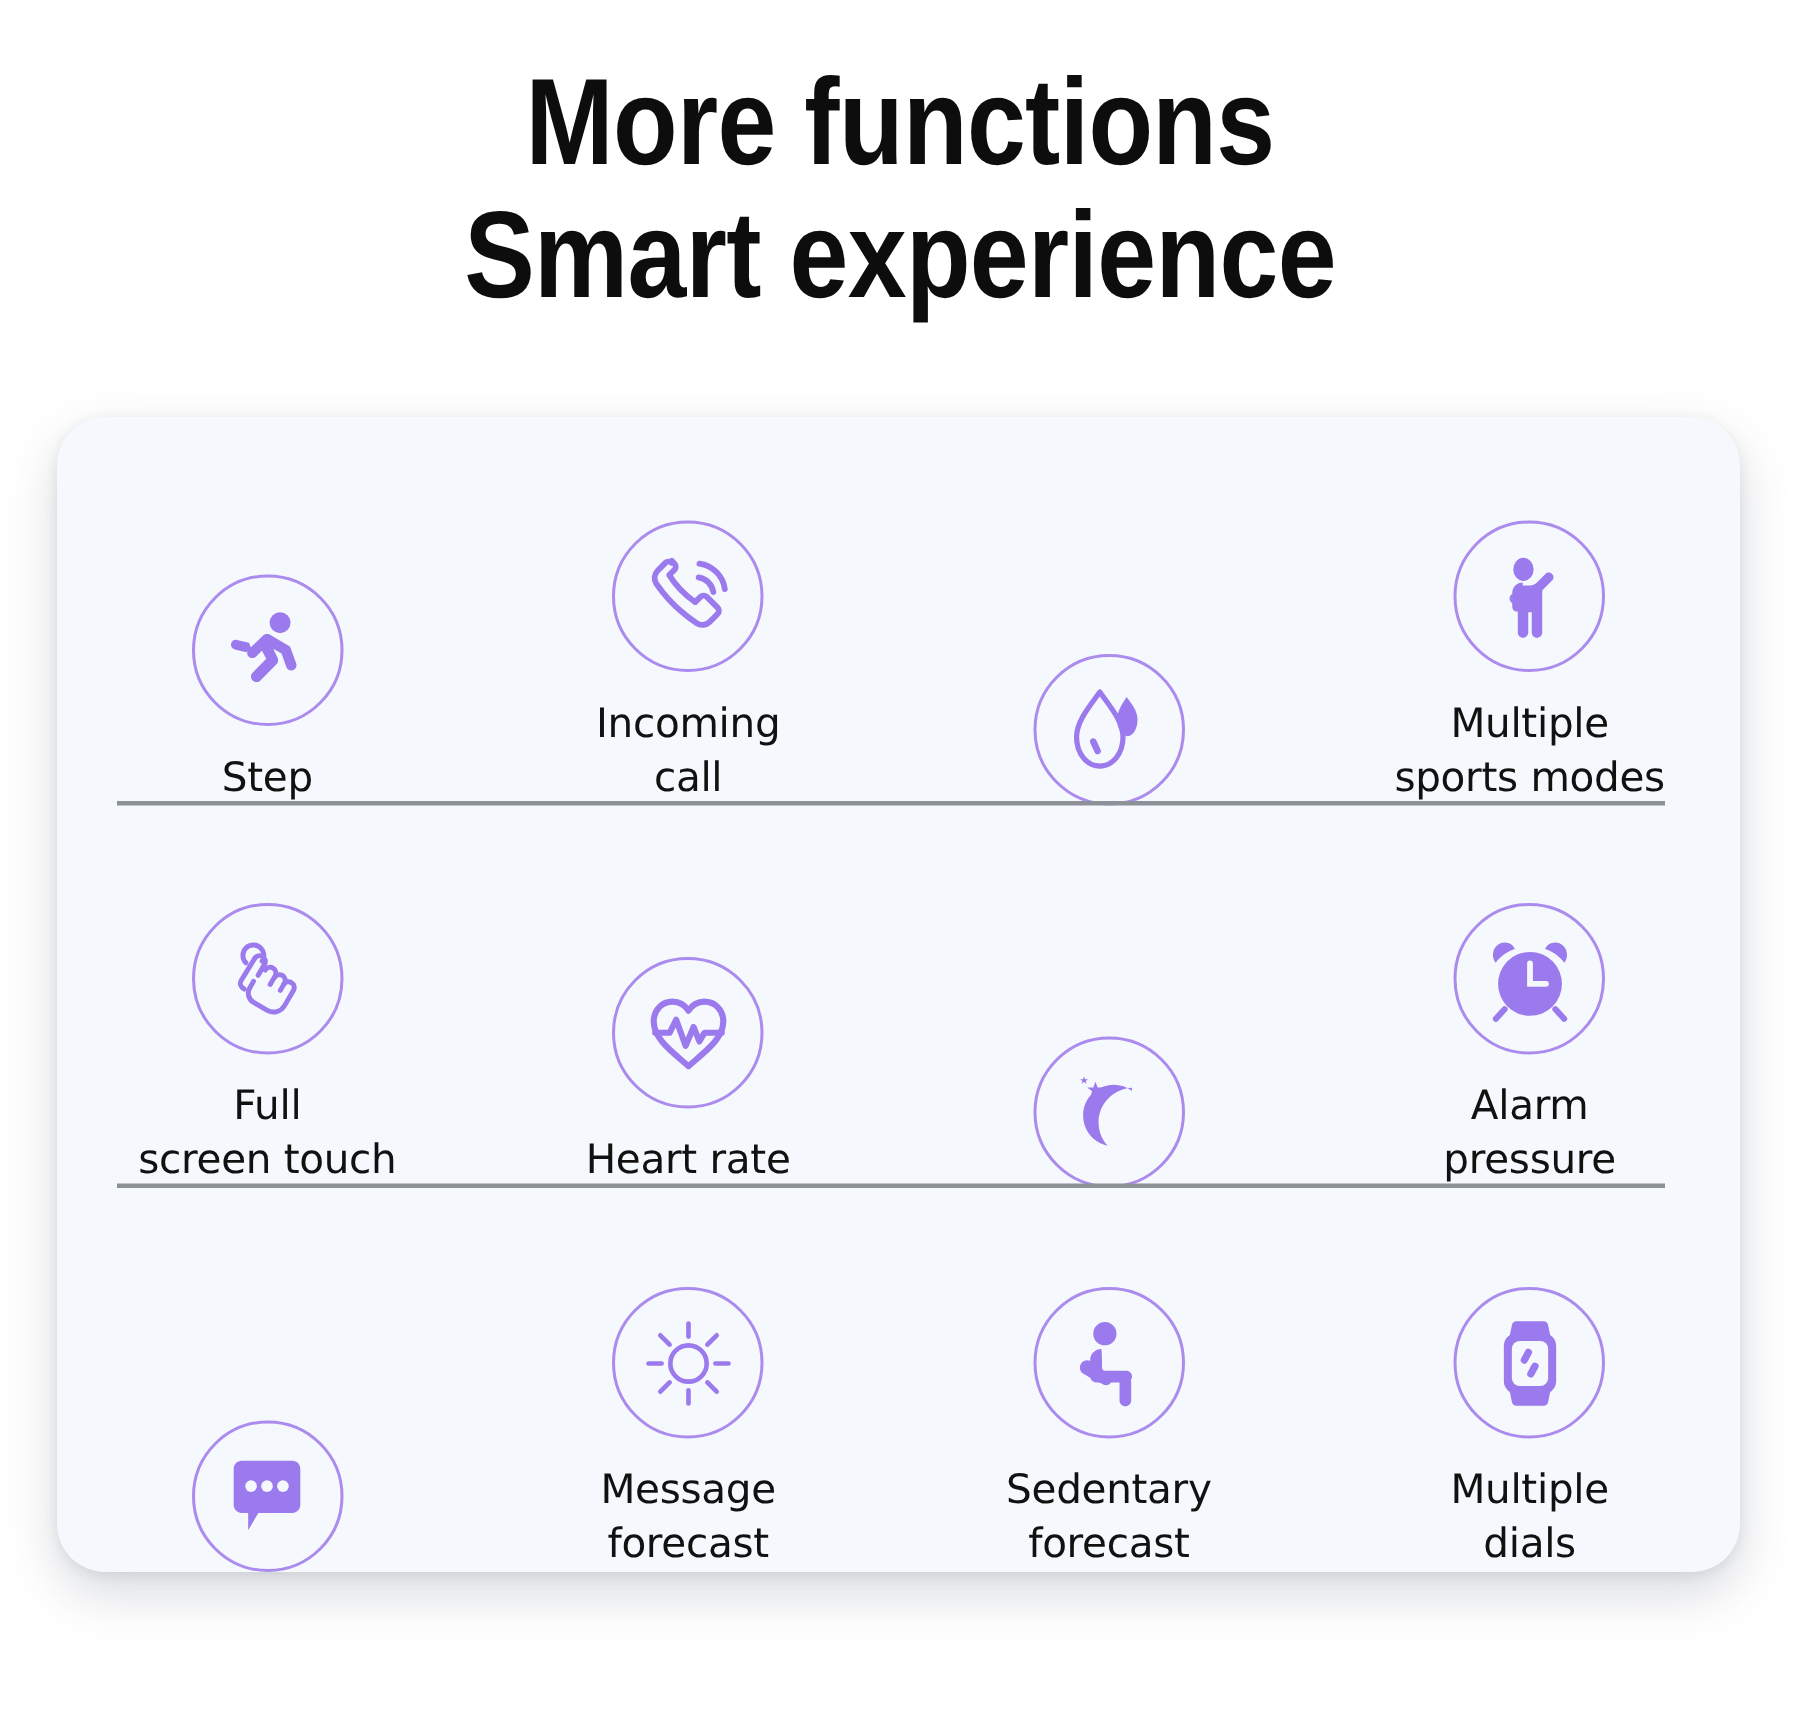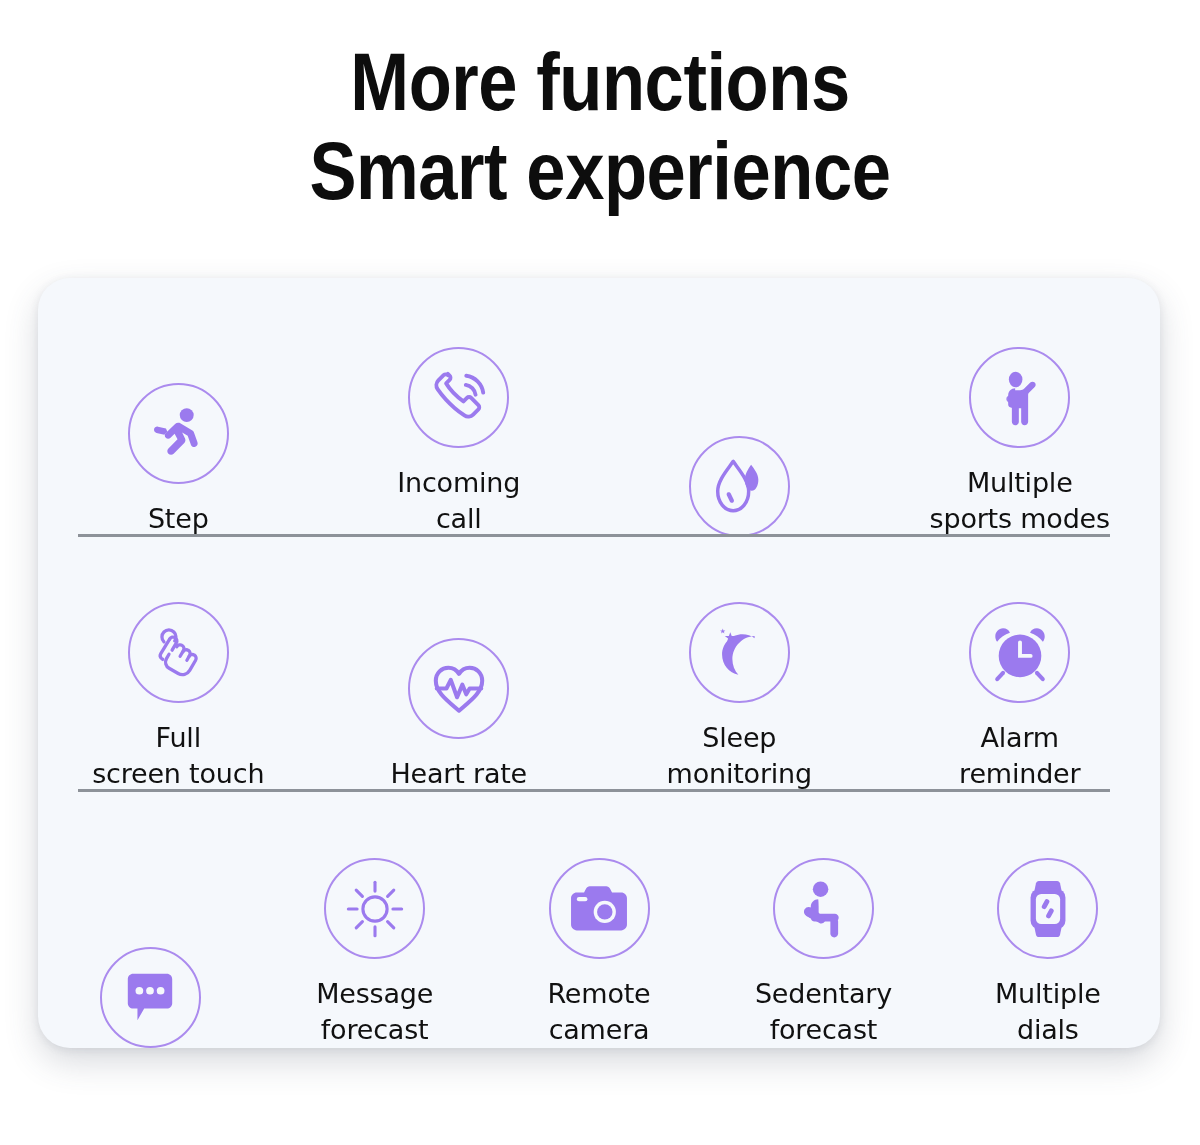--- a/index.html
+++ b/index.html
@@ -209,37 +209,35 @@
 
 
       <div class="feature">
         <div class="icon-circle">
           <svg width="60" height="60" viewBox="0 0 62 62">
             <path fill="#9b7aee" d="M44.5 14.5c-11.4.5-20.5 9.9-20.5 21.4 0 5.5 2.1 10.5 5.5 14.3-8.6-1.8-15-9.4-15-18.5 0-10.4 8.4-18.9 18.8-18.9 4.2 0 8.1 1.4 11.2 3.7z" transform="translate(4,4) scale(1.12) translate(-6,-6)"></path>
             <path fill="#9b7aee" d="M22 7.5l1.5 4h4.2l-3.4 2.6 1.3 4.2-3.6-2.6-3.6 2.6 1.3-4.2-3.4-2.6h4.2z" transform="translate(0,2)"></path>
             <path fill="#9b7aee" d="M14.5 6.5l.9 2.4h2.5l-2 1.5.8 2.5-2.2-1.6-2.2 1.6.8-2.5-2-1.5h2.5z" transform="translate(1,-1) scale(0.8) translate(2,2)"></path>
           </svg>
         </div>
-        <div class="feature-label">Sleep
-monitoring</div>
       </div>
 
       <div class="feature">
         <div class="icon-circle">
           <svg width="62" height="62" viewBox="0 0 64 64">
             <path fill="#9b7aee" d="M14.5 6.5C10 6.5 6.5 10.4 6.5 15c0 2.1.7 4 1.9 5.4C11.7 16 16.3 12.6 21.6 11c-1-2.6-3.7-4.5-7.1-4.5z"></path>
             <path fill="#9b7aee" d="M49.5 6.5c-3.4 0-6.1 1.9-7.1 4.5 5.3 1.6 9.9 5 13.2 9.4 1.2-1.4 1.9-3.3 1.9-5.4 0-4.6-3.5-8.5-8-8.5z"></path>
             <circle fill="#9b7aee" cx="32" cy="35" r="22"></circle>
             <path fill="none" stroke="#f5f8fc" stroke-width="4" stroke-linecap="round" d="M32 21v14h11"></path>
             <path fill="none" stroke="#9b7aee" stroke-width="4.2" stroke-linecap="round" d="M14.5 52.5 8.5 59"></path>
             <path fill="none" stroke="#9b7aee" stroke-width="4.2" stroke-linecap="round" d="M49.5 52.5 55.5 59"></path>
           </svg>
         </div>
         <div class="feature-label">Alarm
-reminder</div>
+pressure</div>
       </div>
 
       <div class="divider"></div>
     </div>
 
     <div class="feature-row r3">
 
       <div class="feature">
         <div class="icon-circle">
           <svg width="58" height="56" viewBox="0 0 60 58">
@@ -264,32 +262,20 @@
               <path d="M45 45l6.4 6.4"></path>
               <path d="M51.4 12.6 45 19"></path>
               <path d="M19 45l-6.4 6.4"></path>
             </g>
           </svg>
         </div>
         <div class="feature-label">Message
 forecast</div>
       </div>
 
-      <div class="feature">
-        <div class="icon-circle">
-          <svg width="62" height="54" viewBox="0 0 64 56">
-            <path fill="#9b7aee" d="M22.5 4.5C20.8 4.5 19.3 5.4 18.5 7l-2 3.8H9C5.7 10.8 3 13.5 3 16.8v27.4c0 3.3 2.7 6 6 6h46c3.3 0 6-2.7 6-6V16.8c0-3.3-2.7-6-6-6H45.5l-2-3.8c-.8-1.6-2.3-2.5-4-2.5h-17z"></path>
-            <circle fill="#f5f8fc" cx="38" cy="31" r="11.5"></circle>
-            <circle fill="#9b7aee" cx="38" cy="31" r="8"></circle>
-            <rect fill="#f5f8fc" x="9" y="15.5" width="11" height="4.5" rx="2.2"></rect>
-          </svg>
-        </div>
-        <div class="feature-label">Remote
-camera</div>
-      </div>
 
       <div class="feature">
         <div class="icon-circle">
           <svg width="58" height="62" viewBox="0 0 58 64">
             <g fill="#9b7aee">
               <circle cx="26.5" cy="11.5" r="8"></circle>
               <path d="M24 22c-4.2 0-7.6 3.4-7.6 7.6V41c0 2.2 1.8 4 4 4h20.8c2.2 0 4-1.8 4-4s-1.8-4-4-4H26.5c-1.1 0-2-.9-2-2v-5.4c0-4.2-.3-7.6-.5-7.6z"></path>
               <path d="M16.8 30.5c-2.4-1.4-5.4-.6-6.8 1.8-1.4 2.4-.6 5.4 1.8 6.8l6 3.5V30.5h-1z"></path>
               <path d="M40.6 41c-2.2 0-4 1.8-4 4v12.4c0 2.2 1.8 4 4 4s4-1.8 4-4V45c0-2.2-1.8-4-4-4z"></path>
               <path d="M10.8 33.5c-1 1.9-.4 4.3 1.5 5.4l13 7.5c1.9 1.1 4.4.4 5.5-1.5 1.1-1.9.4-4.4-1.5-5.5l-13-7.5c-1.9-1.1-4.4-.4-5.5 1.6z"></path>

